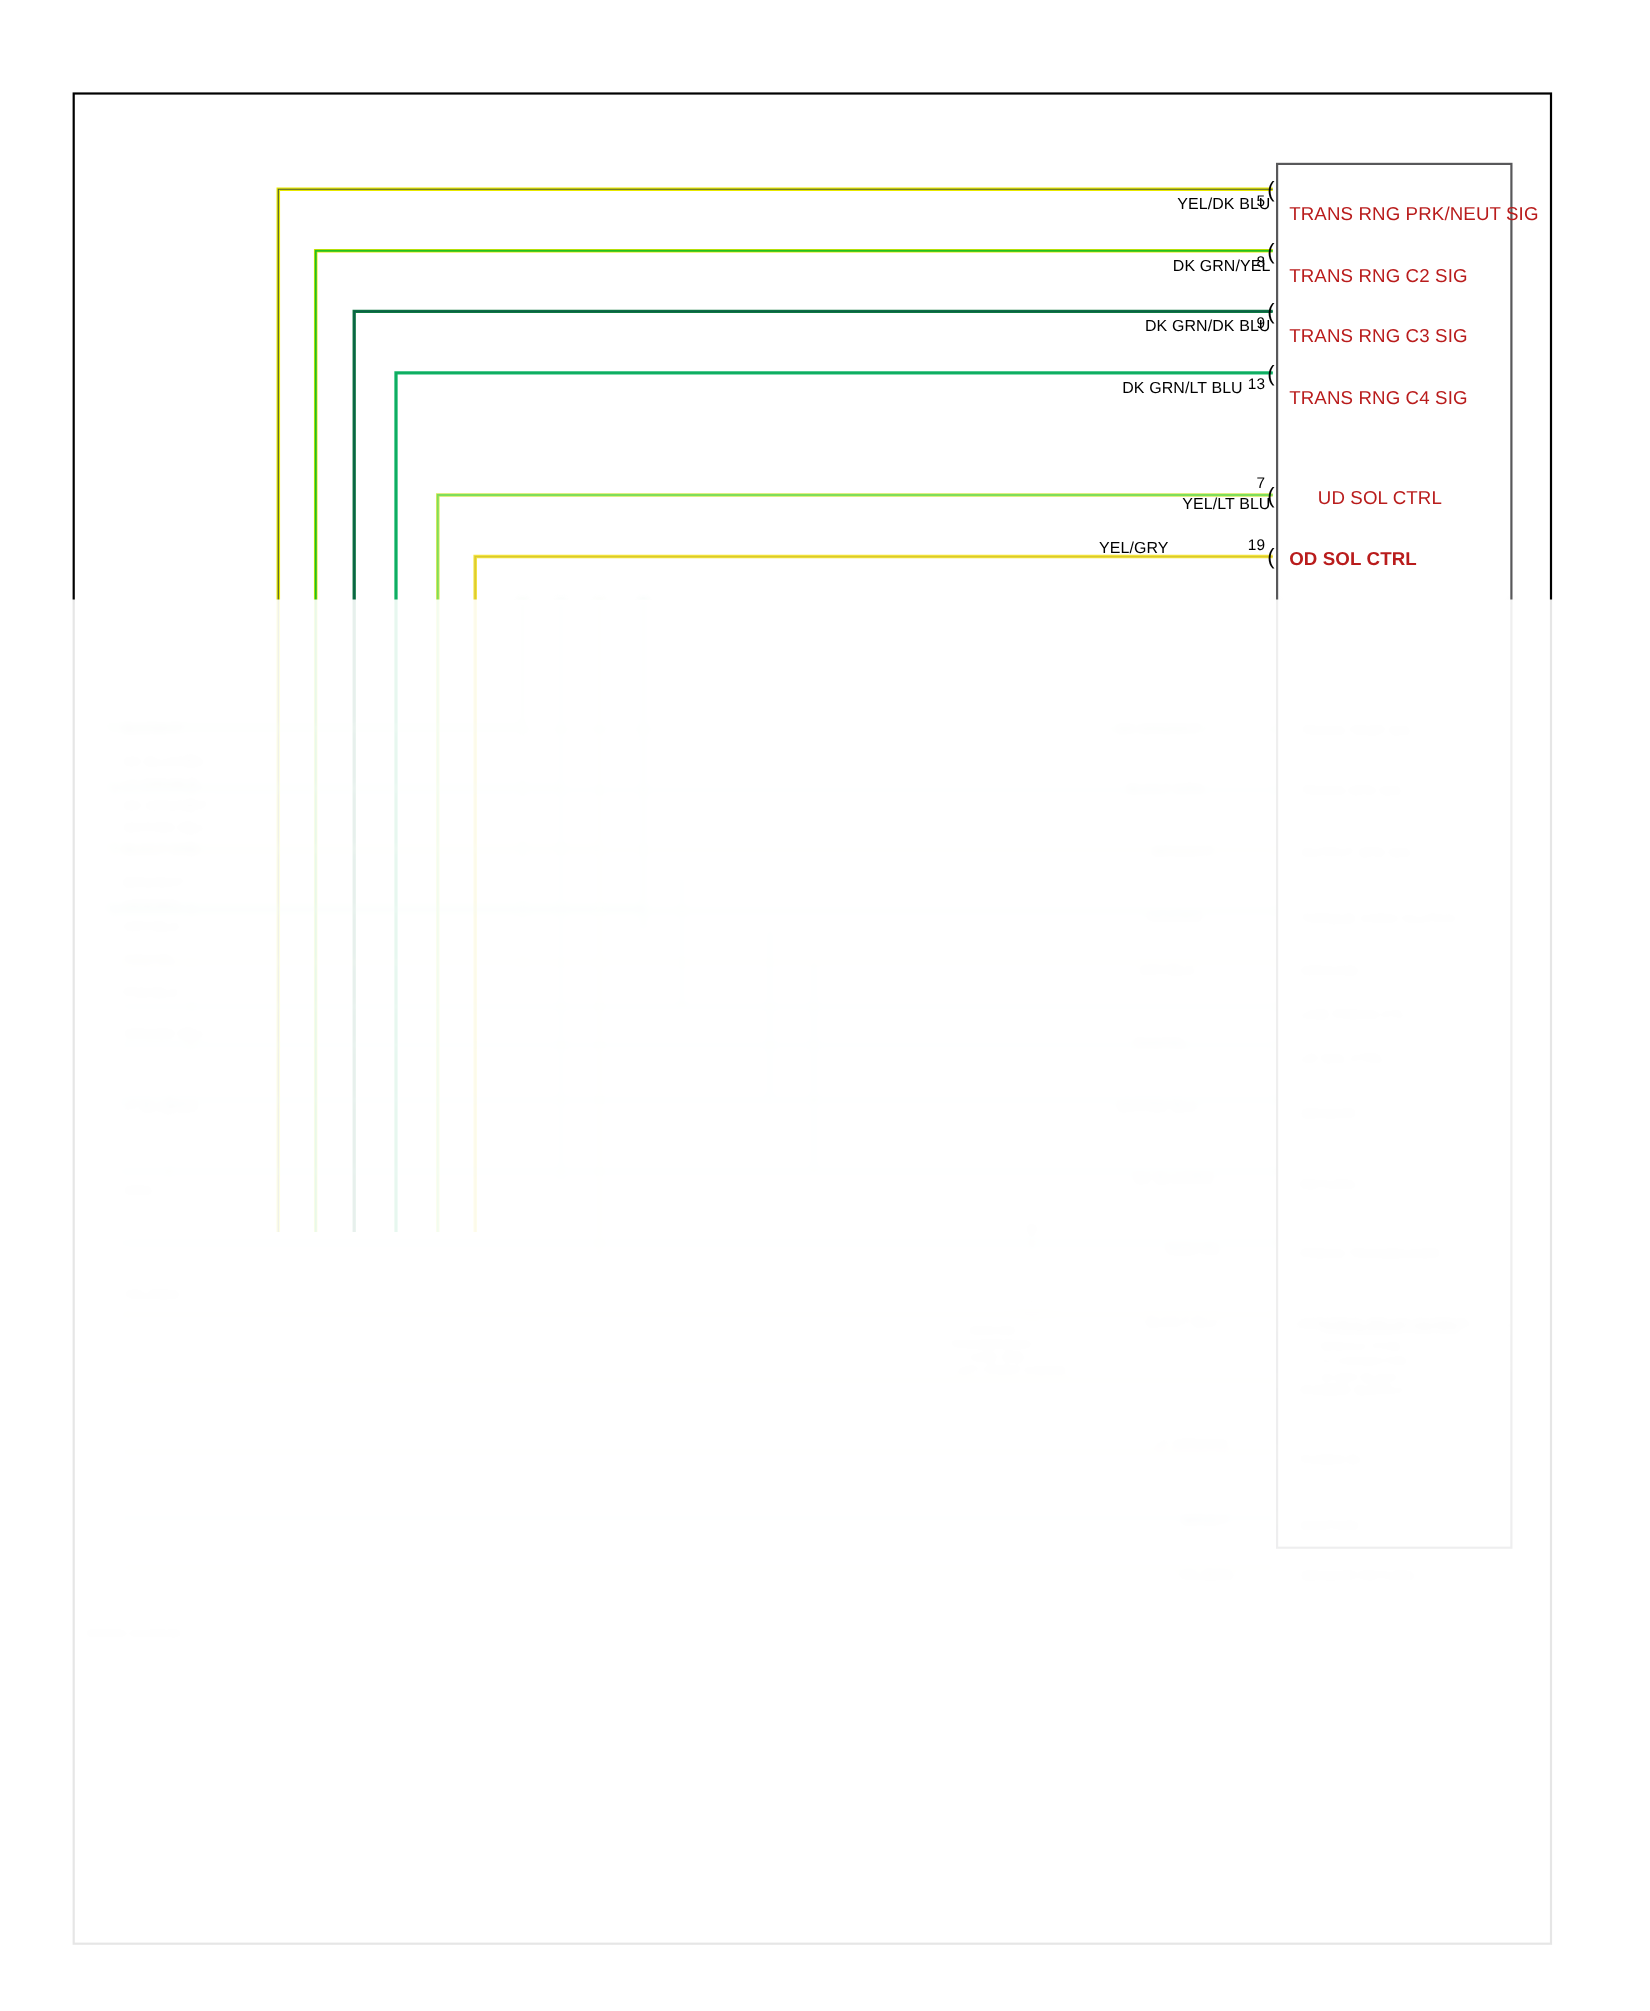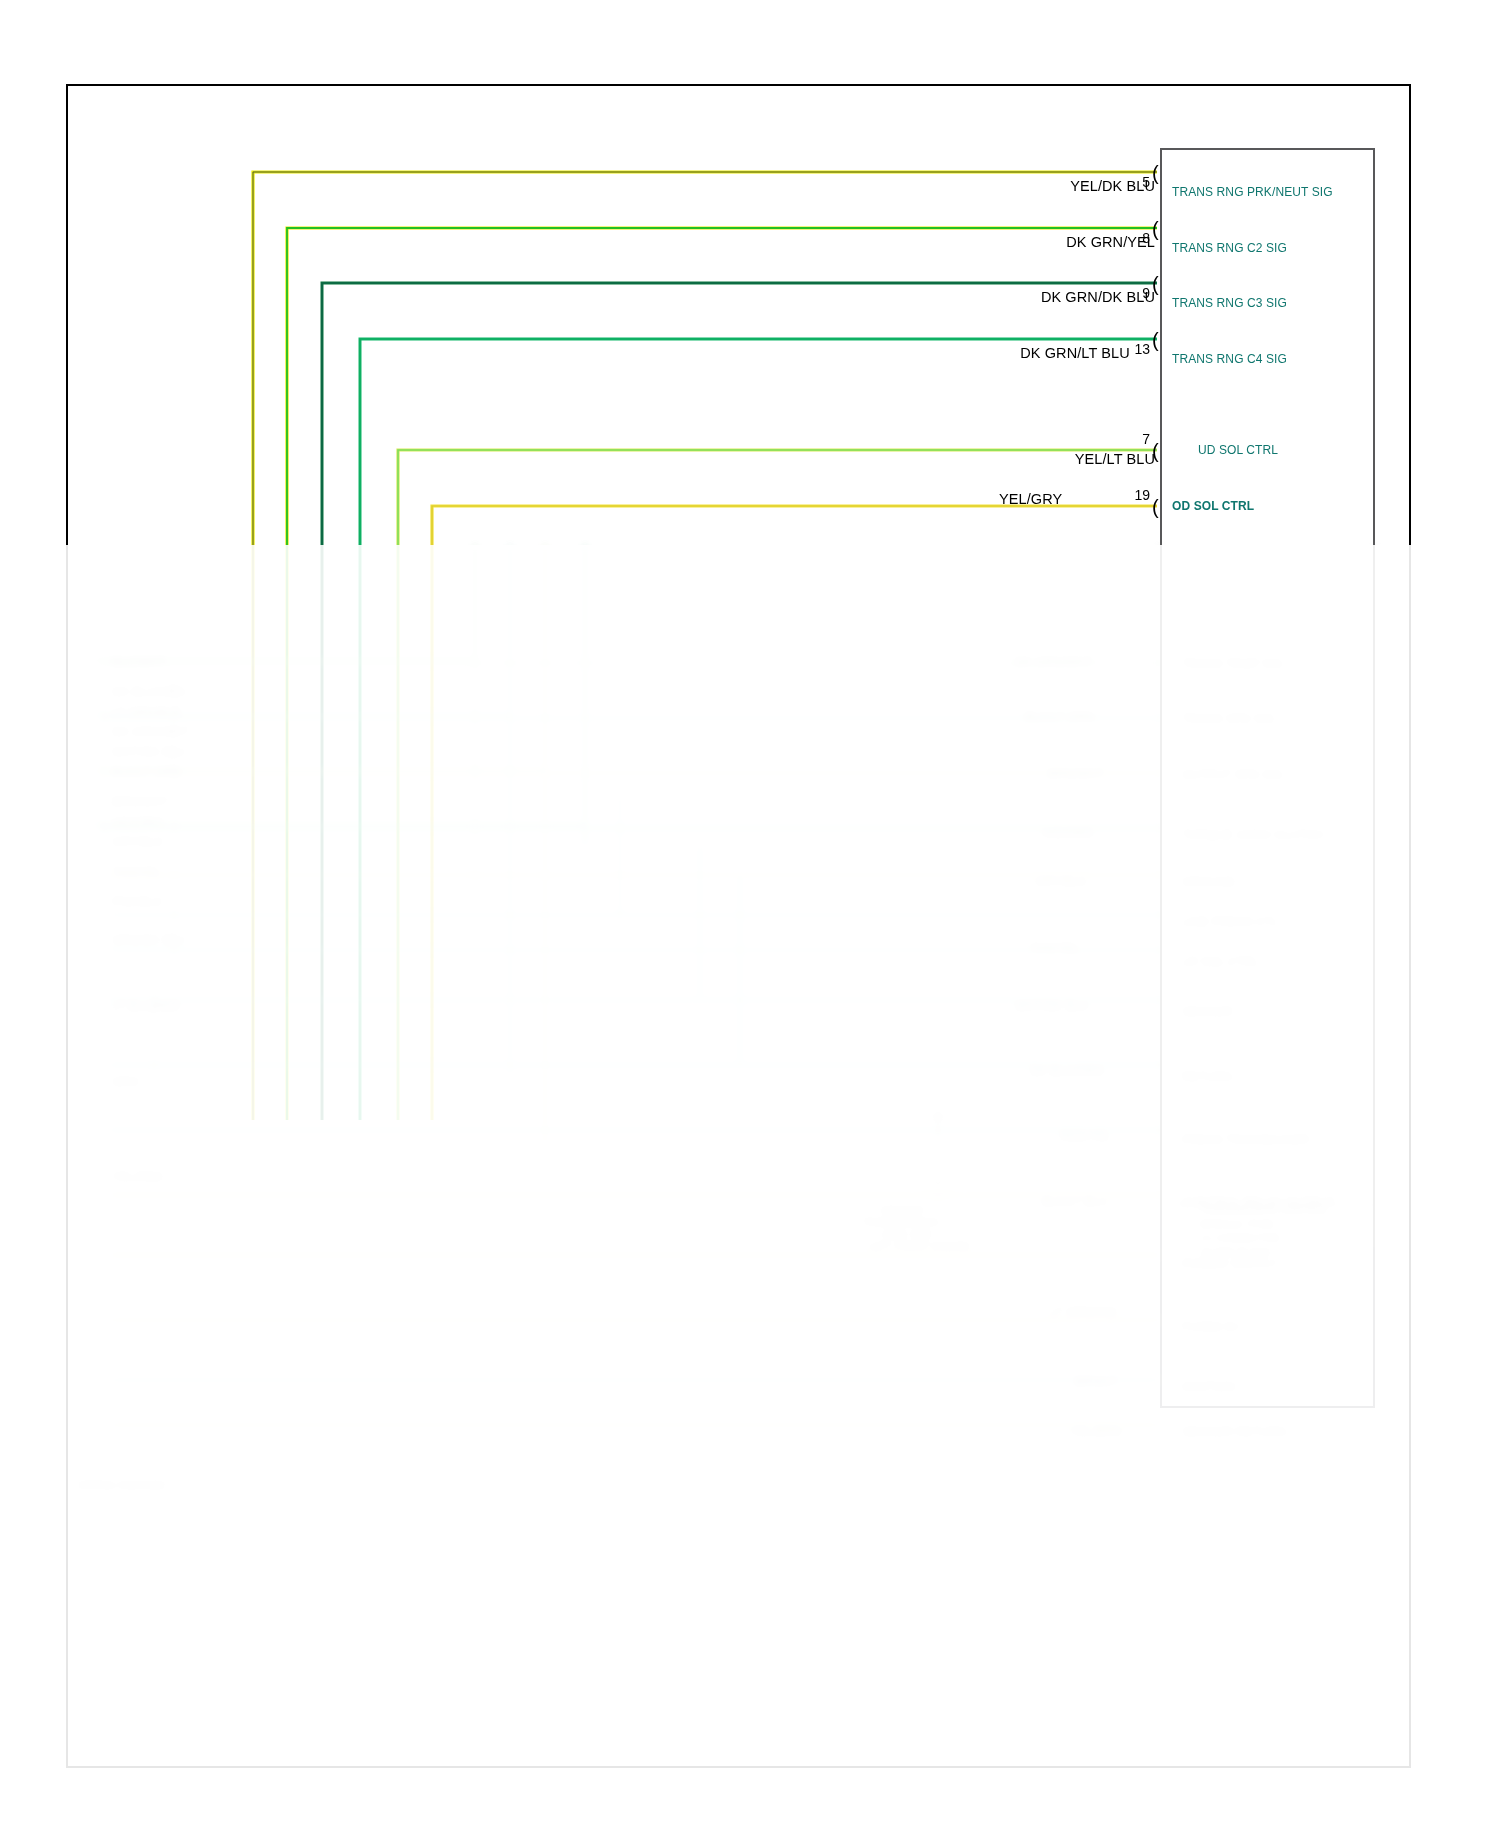--- a/index.html
+++ b/index.html
@@ -62,22 +62,22 @@
   .pin-number {
     position: absolute;
     font-size: 14px;
     color: #000000;
     white-space: nowrap;
     text-align: right;
   }
   
   .pin-label {
     position: absolute;
-    font-size: 12px;
-    color: #0f766e;
+    font-size: 17px;
+    color: #b91c1c;
     white-space: nowrap;
     letter-spacing: 0.1px;
     text-align: right;
   }
   
   .terminal-arc {
     position: absolute;
     font-size: 20px;
     line-height: 1;
     color: #000000;

